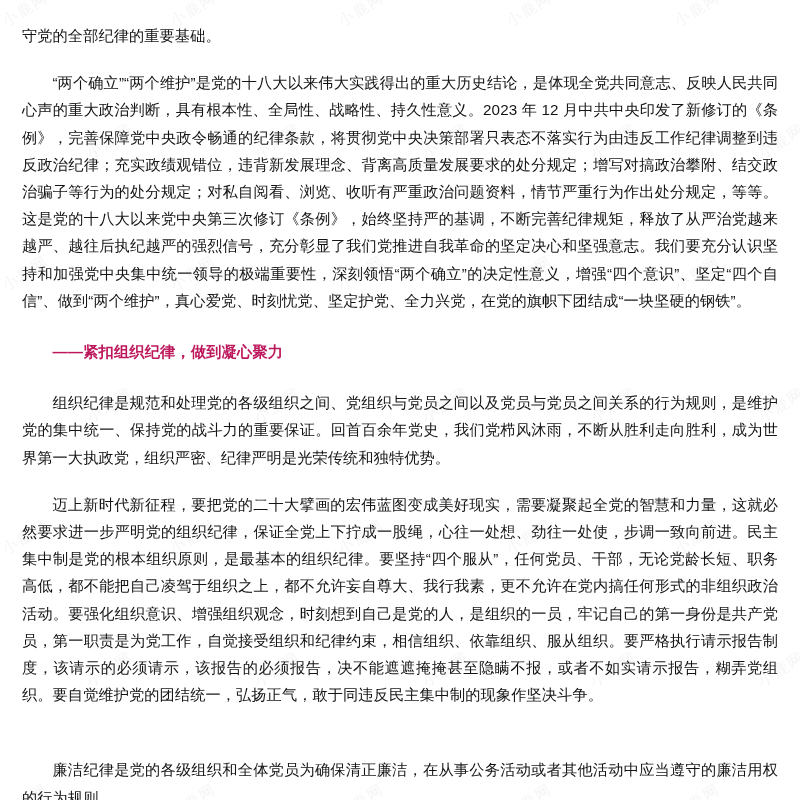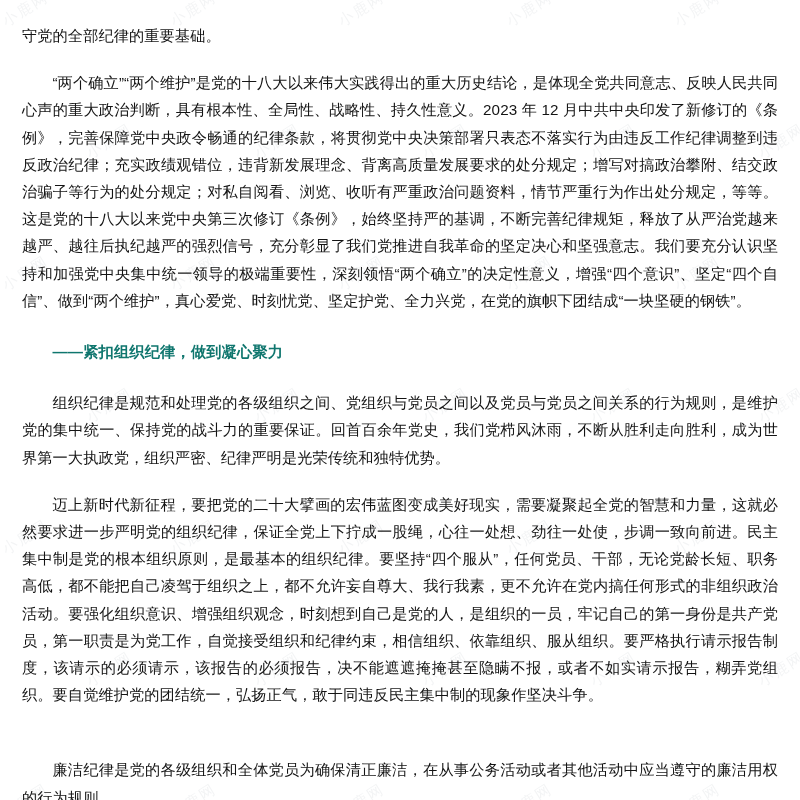--- a/index.html
+++ b/index.html
@@ -72,21 +72,21 @@
   .para.indent {
     text-indent: 2em;
   }
 
   .heading {
     margin: 0;
     padding: 0 22px 0 22px;
     font-size: 15.2px;
     line-height: 27.2px;
     font-weight: bold;
-    color: #0f766e;
+    color: #be185d;
     text-indent: 2em;
     letter-spacing: 0.2px;
     white-space: nowrap;
   }
   .gap-md { height: 20px; }
   .gap-lg { height: 24px; }
 
   .topline { padding-top: 6px; }
 </style>
 </head>

